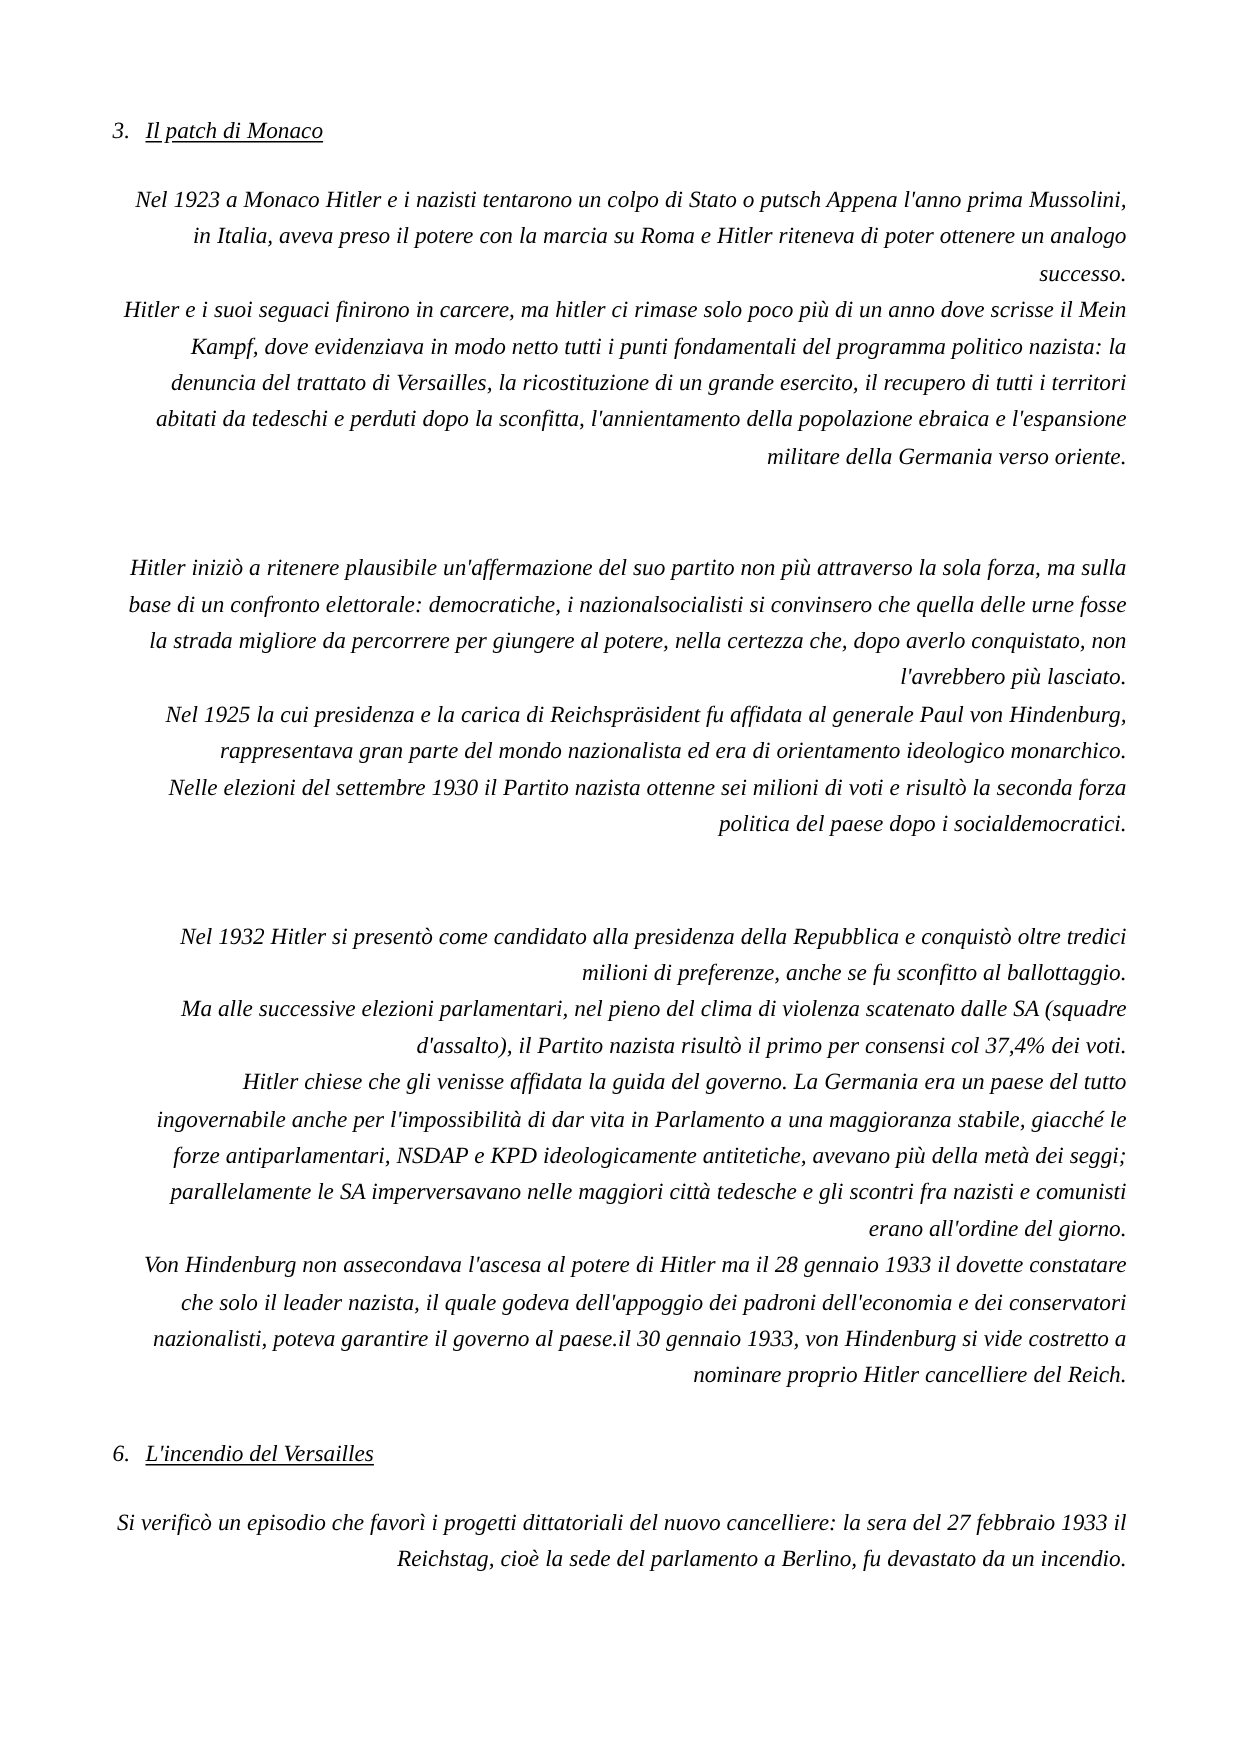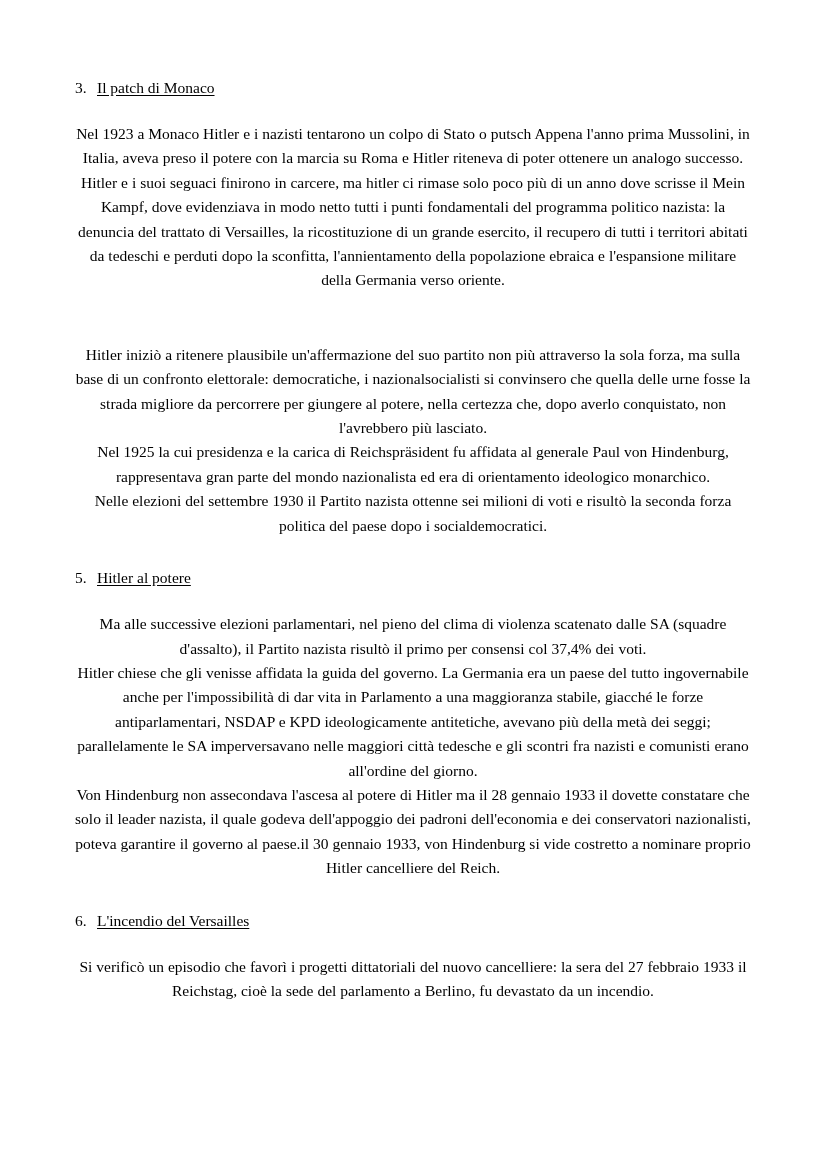--- a/index.html
+++ b/index.html
@@ -13,20 +13,21 @@
     color: #000000;
   }
   .page {
     position: relative;
     width: 828px;
     height: 1171px;
     background: #ffffff;
     overflow: hidden;
     box-sizing: border-box;
     padding: 76px 78px 0 75px;
+    font-style: italic;
   }
   .doc-body {
     width: 676px;
   }
   
   .section-heading {
     display: block;
     font-size: 15.5px;
     line-height: 24px;
     margin: 0;
@@ -39,21 +40,21 @@
     text-align: left;
   }
   .section-heading .title {
     text-decoration: underline;
     text-underline-offset: 2px;
   }
   .para {
     font-size: 15.5px;
     line-height: 24.4px;
     margin: 0;
-    text-align: center;
+    text-align: right;
     word-spacing: 0.1px;
   }
   
   .gap-after-heading { height: 22px; }
   .gap-before-heading { height: 28px; }
 </style>
 </head>
 <body>
 
 <div class="page">
@@ -68,24 +69,22 @@
 
     <div class="gap-before-heading"></div>
 
     <div class="gap-after-heading"></div>
     <p class="para">Hitler iniziò a ritenere plausibile un'affermazione del suo partito non più attraverso la sola forza, ma sulla base di un confronto elettorale: democratiche, i nazionalsocialisti si convinsero che quella delle urne fosse la strada migliore da percorrere per giungere al potere, nella certezza che, dopo averlo conquistato, non l'avrebbero più lasciato.</p>
     <p class="para">Nel 1925 la cui presidenza e la carica di Reichspräsident fu affidata al generale Paul von Hindenburg, rappresentava gran parte del mondo nazionalista ed era di orientamento ideologico monarchico.</p>
     <p class="para">Nelle elezioni del settembre 1930  il Partito nazista ottenne sei milioni di voti e risultò la seconda forza politica del paese dopo i socialdemocratici.</p>
 
     <div class="gap-before-heading"></div>
 
-    <div class="section-heading">
-      <span class="num">5.</span><span class="title">Hitler al potere</span>
-    </div>
     <div class="gap-after-heading"></div>
+    <p class="para">Nel 1932 Hitler si presentò come candidato alla presidenza della Repubblica e conquistò oltre tredici milioni di preferenze, anche se fu sconfitto al ballottaggio.</p>
     <p class="para">Ma alle successive elezioni parlamentari, nel pieno del clima di violenza scatenato dalle SA (squadre d'assalto), il Partito nazista risultò il primo per consensi col 37,4% dei voti.</p>
     <p class="para">Hitler chiese che gli venisse affidata la guida del governo. La Germania era un paese del tutto ingovernabile  anche per l'impossibilità di dar vita in Parlamento a una maggioranza stabile, giacché le forze antiparlamentari, NSDAP e KPD  ideologicamente antitetiche, avevano più della metà dei seggi; parallelamente le SA imperversavano nelle maggiori città tedesche e gli scontri fra nazisti e comunisti erano all'ordine del giorno.</p>
     <p class="para">Von Hindenburg non assecondava l'ascesa al potere di Hitler ma  il 28 gennaio 1933 il dovette constatare che solo il leader nazista, il quale godeva dell'appoggio dei padroni dell'economia e dei conservatori nazionalisti, poteva garantire il governo al paese.il 30 gennaio 1933, von Hindenburg si vide costretto a nominare proprio Hitler cancelliere del Reich.</p>
 
     <div class="gap-before-heading"></div>
 
     <div class="section-heading">
       <span class="num">6.</span><span class="title">L'incendio del Versailles</span>
     </div>
     <div class="gap-after-heading"></div>

